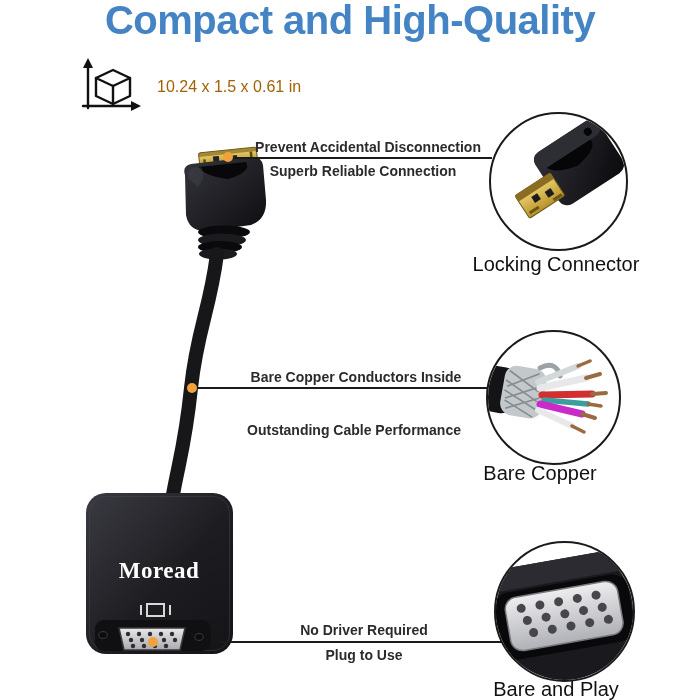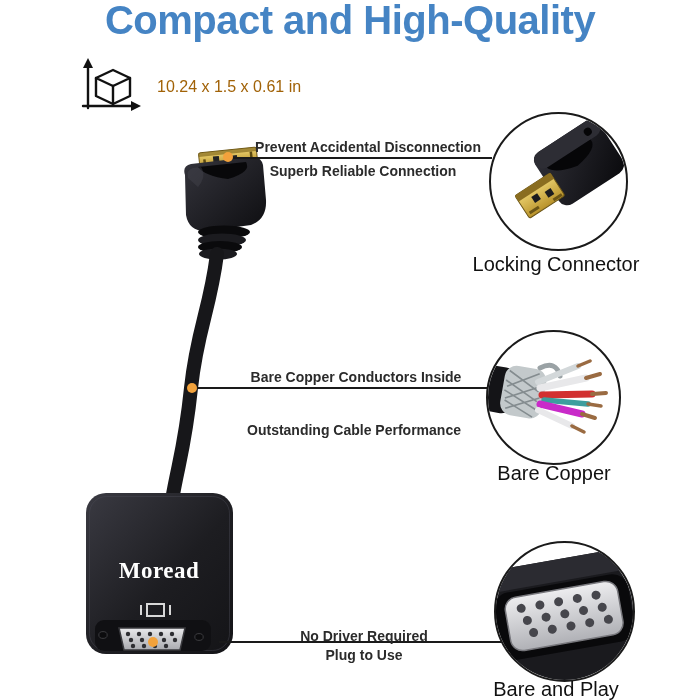--- a/index.html
+++ b/index.html
@@ -122,21 +122,21 @@
       <circle cx="153" cy="642" r="5"></circle>
     </g>
   </svg>
 
   <div class="callout-text" style="left:368px;top:139px;">Prevent Accidental Disconnection</div>
   <div class="callout-text" style="left:363px;top:163px;">Superb Reliable Connection</div>
 
   <div class="callout-text" style="left:356px;top:369px;">Bare Copper Conductors Inside</div>
   <div class="callout-text" style="left:354px;top:394px;margin-top:28px;">Outstanding Cable Performance</div>
 
-  <div class="callout-text" style="left:364px;top:622px;margin-top:6px;">No Driver Required</div>
+  <div class="callout-text" style="left:364px;top:622px;">No Driver Required</div>
   <div class="callout-text" style="left:364px;top:647px;">Plug to Use</div>
 
   <div class="inset" style="left:489px;top:112px;width:135px;height:135px;">
     <svg width="135" height="135" viewBox="0 0 135 135">
       <defs>
         <linearGradient id="i1body" x1="0" y1="0" x2="1" y2="1">
           <stop offset="0" stop-color="#303038"></stop>
             <stop offset="1" stop-color="#0a0a0d"></stop>
         </linearGradient>
         <linearGradient id="i1gold" x1="0" y1="0" x2="0" y2="1">
@@ -179,21 +179,21 @@
         <path d="M104,62 L118,61" stroke="#9a6b42" stroke-width="4"></path>
         <path d="M56,68 L100,72" stroke="#3d9e9e" stroke-width="5.5"></path>
         <path d="M100,72 L113,74" stroke="#9a6b42" stroke-width="3.5"></path>
         <path d="M52,72 L94,82" stroke="#c92ac9" stroke-width="7"></path>
         <path d="M94,82 L107,86" stroke="#9a6b42" stroke-width="4"></path>
         <path d="M50,78 L84,94" stroke="#e8e8ea" stroke-width="6"></path>
         <path d="M84,94 L96,100" stroke="#9a6b42" stroke-width="3.5"></path>
       </g>
     </svg>
   </div>
-  <div class="inset-label" style="left:554px;top:462px;">Bare Copper</div>
+  <div class="inset-label" style="left:540px;top:462px;">Bare Copper</div>
 
   <div class="inset" style="left:494px;top:541px;width:137px;height:137px;">
     <svg width="137" height="137" viewBox="0 0 137 137">
       <defs>
         <linearGradient id="i3silver" x1="0" y1="0" x2="0" y2="1">
           <stop offset="0" stop-color="#ededef"></stop>
             <stop offset="1" stop-color="#b0b1b6"></stop>
         </linearGradient>
       </defs>
       <g transform="rotate(-10 68 72)">

